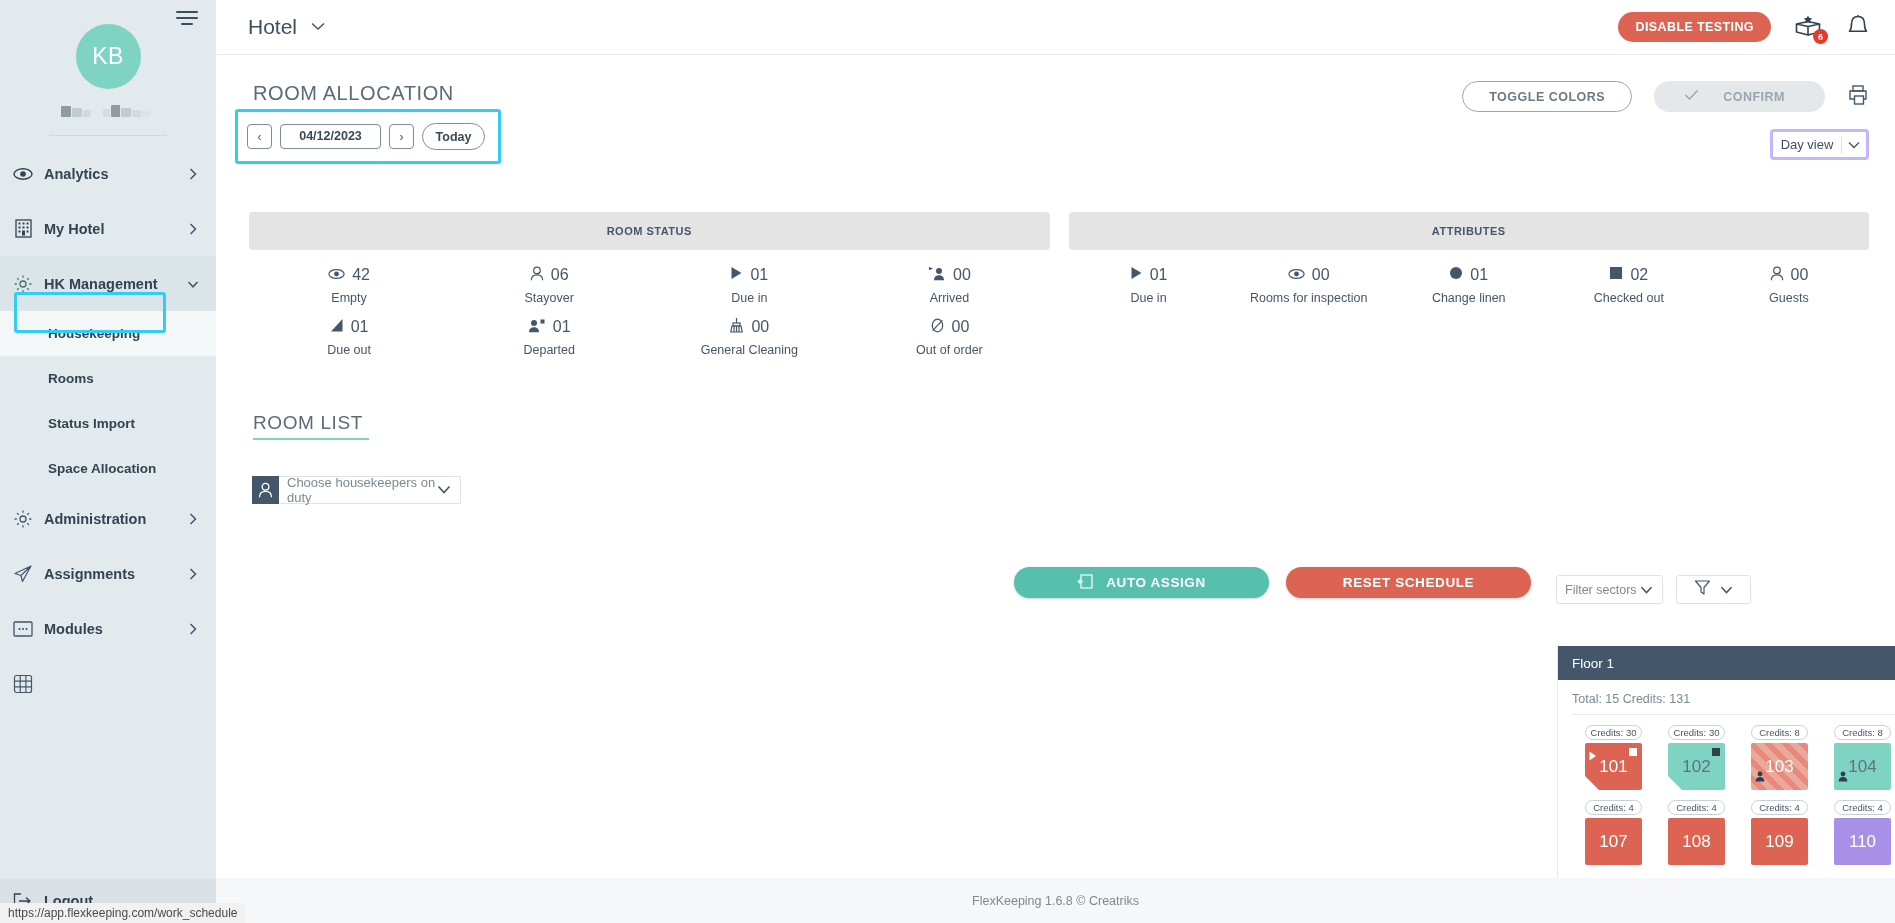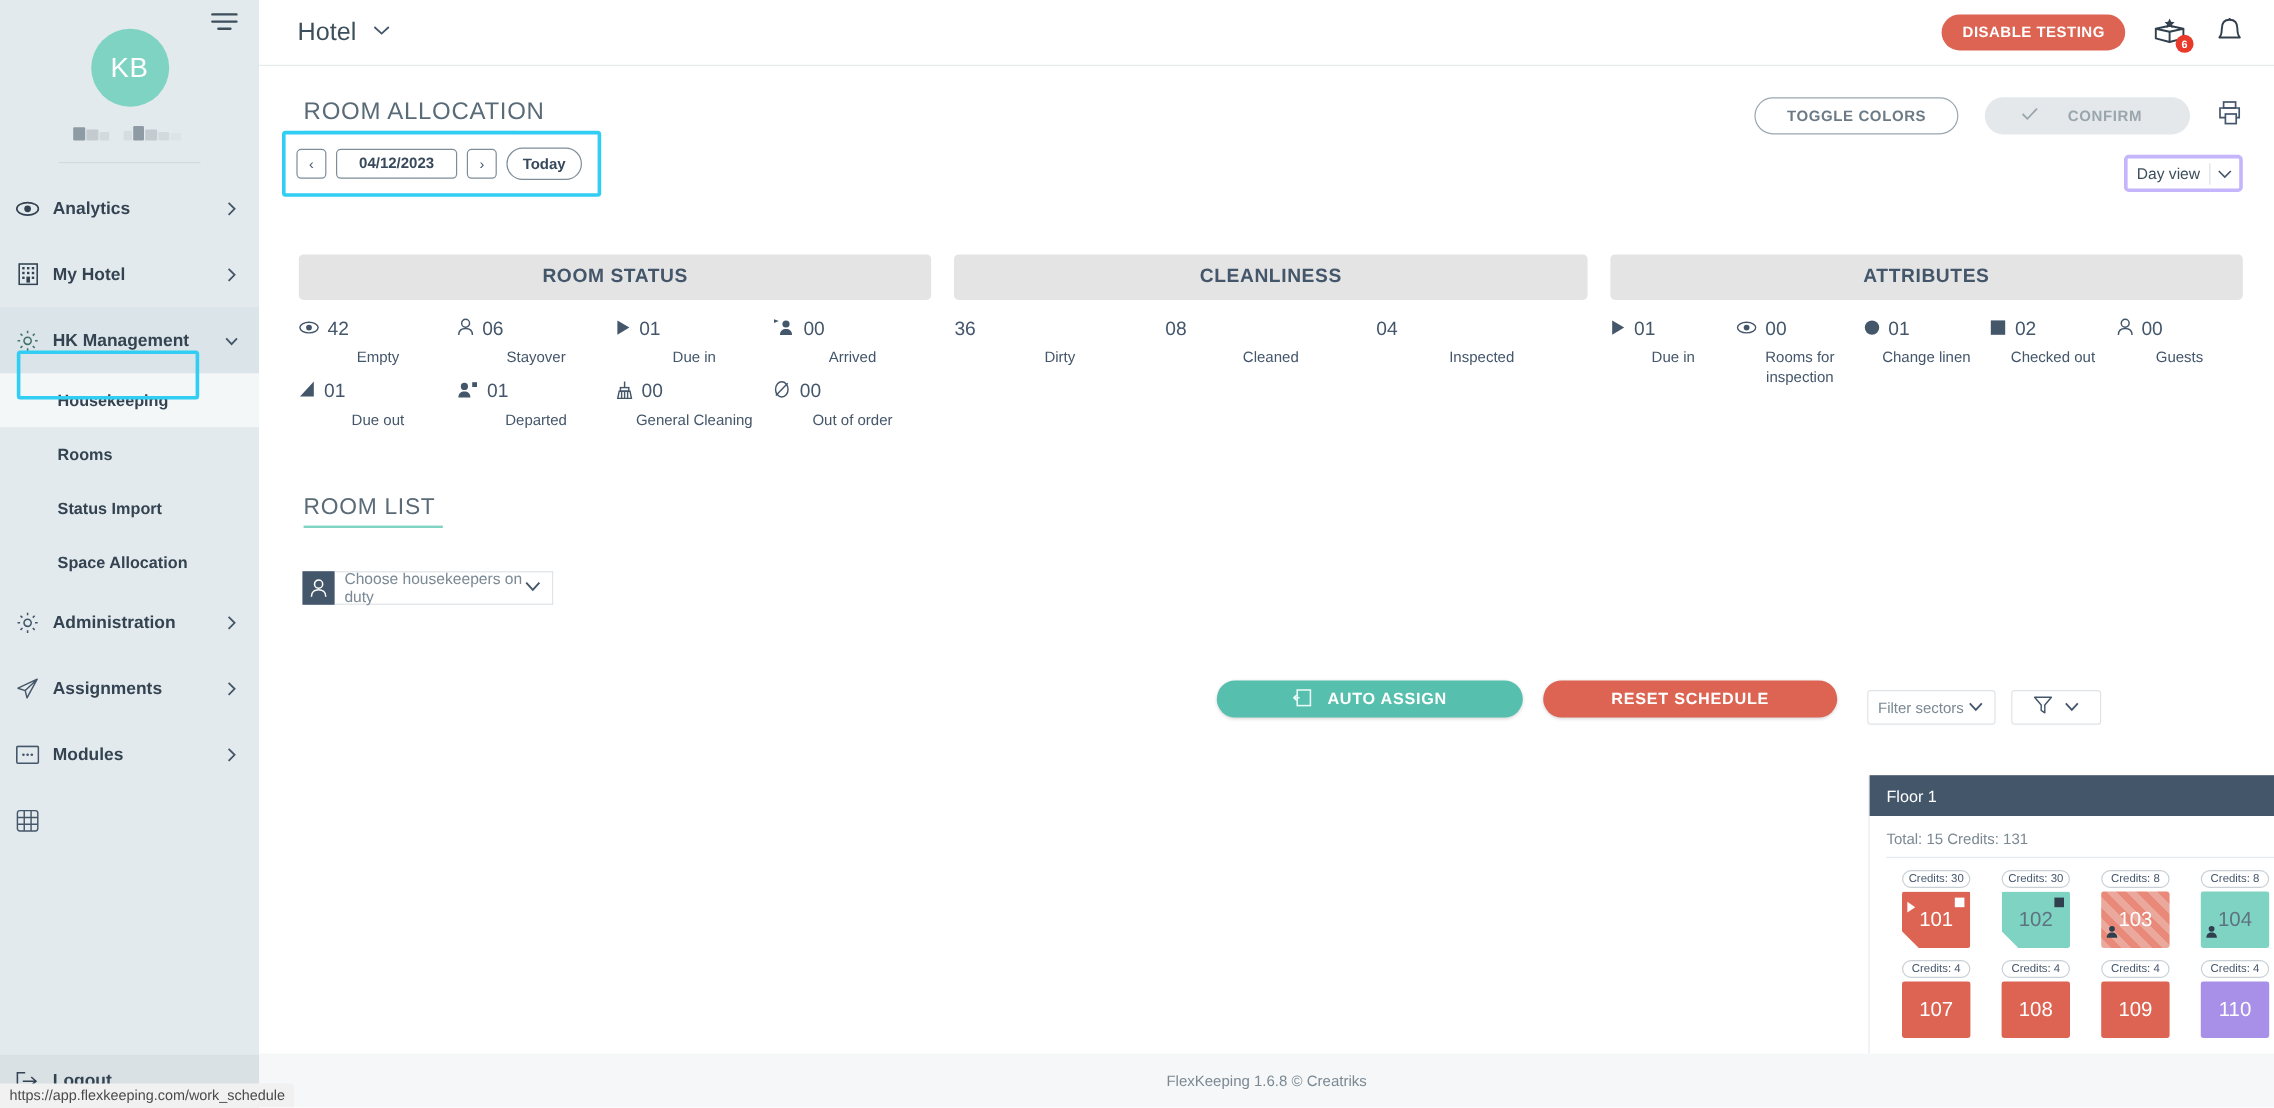--- a/index.html
+++ b/index.html
@@ -144,25 +144,25 @@
   .dayview .lbl { flex: 1; text-align: center; font-size: 13px; color: #3d4f5c; }
   .dayview .sep { width: 1px; height: 18px; background: #dbe1e5; }
   .dayview .cc { width: 24px; display:flex; align-items:center; justify-content:center; }
 
   
   .panels { position: absolute; left: 33px; top: 157px; width: 1620px; display: flex; gap: 19px; }
   .panel { flex: 1 1 0; }
   .panel-head {
     height: 38px; background: #e4e4e5; border-radius: 4px;
     display: flex; align-items: center; justify-content: center;
-    font-size: 16px; font-weight: bold; color: #44566a; letter-spacing: 0.5px;
+    font-size: 11px; font-weight: bold; color: #44566a; letter-spacing: 0.5px;
   }
   .panel-body { display: flex; padding-top: 14px; }
   .stat { flex: 1 1 0; text-align: center; }
-  .stat-row { display:flex; align-items:center; gap:7px; height: 22px; }
+  .stat-row { display:flex; align-items:center; justify-content:center; gap:7px; height: 22px; }
   .stat-num { font-size: 16px; color: #44566a; }
   .stat-lbl { font-size: 12.5px; color: #44566a; margin-top: 4px; line-height: 1.3; }
   .panel-body.two-rows { flex-wrap: wrap; }
   .panel-body.two-rows .stat { flex: 0 0 25%; margin-bottom: 10px; }
 
   
   .rl-title {
     position: absolute; left: 37px; top: 357px; font-size: 19px; color: #5a6b78;
     letter-spacing: 0.6px; padding-bottom: 6px;
   }
@@ -590,43 +590,20 @@
                       <path d="M2.6 12.6 L12.4 2.4"></path>
                     </g>
                   </svg></span>
               <span class="stat-num">00</span>
             </div>
             <div class="stat-lbl">Out of order</div>
           </div>
         </div>
       </div>
 
-      <div class="panel">
-        <div class="panel-head">CLEANLINESS</div>
-        <div class="panel-body">
-          <div class="stat">
-            <div class="stat-row">
-                <span class="stat-num">36</span>
-              </div>
-            <div class="stat-lbl">Dirty</div>
-          </div>
-          <div class="stat">
-            <div class="stat-row">
-                <span class="stat-num">08</span>
-              </div>
-            <div class="stat-lbl">Cleaned</div>
-          </div>
-          <div class="stat">
-            <div class="stat-row">
-                <span class="stat-num">04</span>
-              </div>
-            <div class="stat-lbl">Inspected</div>
-          </div>
-        </div>
-      </div>
 
       <div class="panel">
         <div class="panel-head">ATTRIBUTES</div>
         <div class="panel-body">
           <div class="stat">
             <div class="stat-row">
               <span><svg width="13" height="14" viewBox="0 0 13 14">
                     <path d="M1.5 1 L11.5 7 L1.5 13 Z" fill="#44566a"></path>
                   </svg></span>
               <span class="stat-num">01</span>

